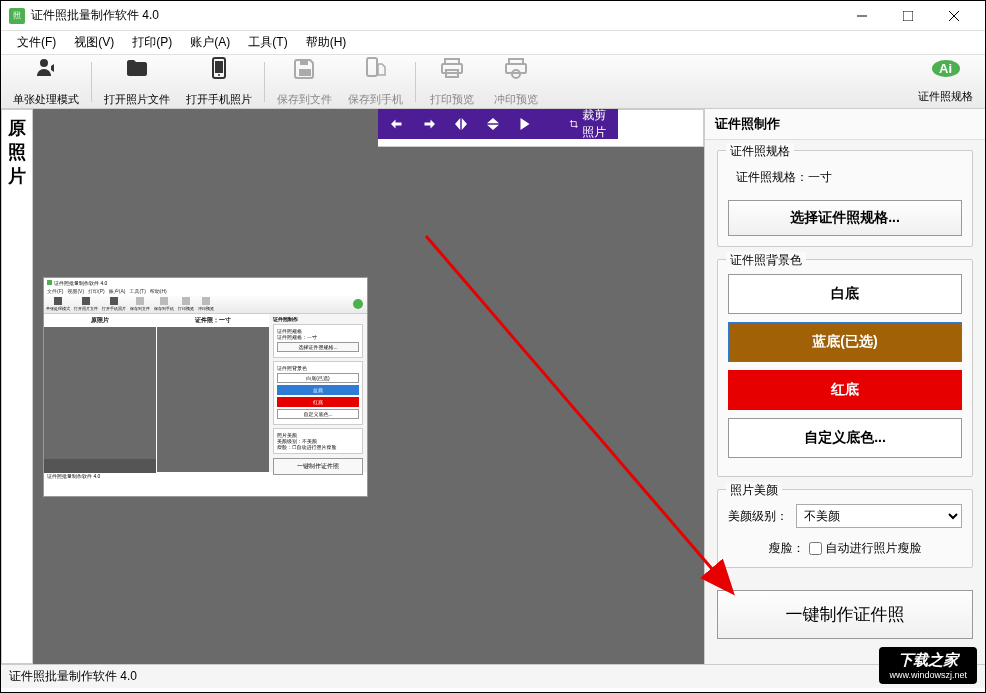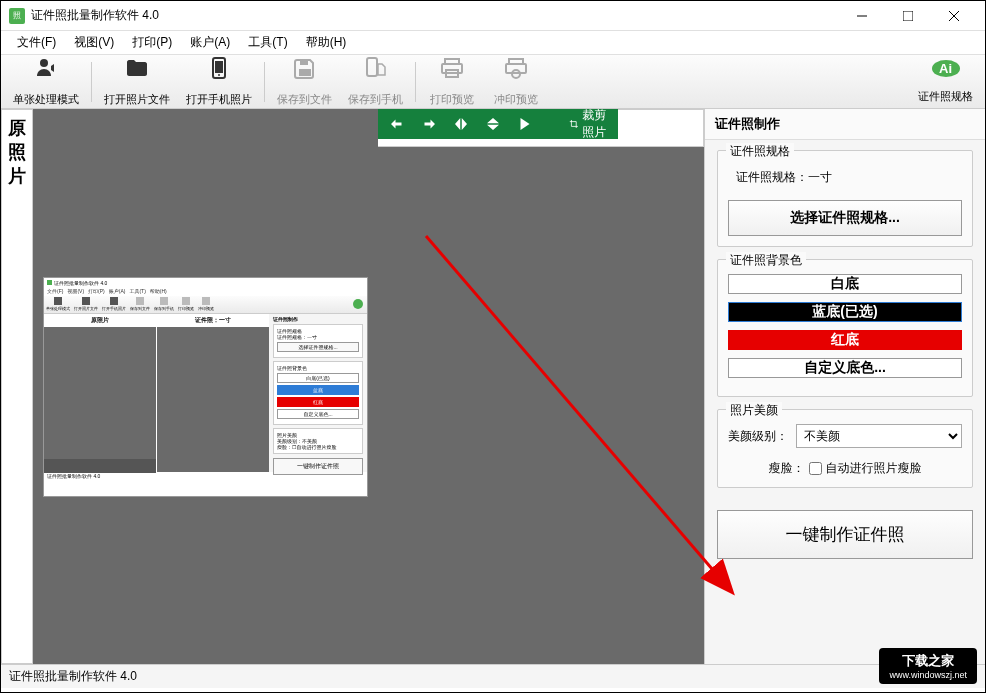--- a/index.html
+++ b/index.html
@@ -42,49 +42,49 @@
     .thumb-right { flex: 1; background: #f5f5f5; padding: 2px 4px; font-size: 5px; }
     .thumb-box { border: 1px solid #ccc; padding: 3px; margin-bottom: 3px; background: #fff; }
     .thumb-btn { border: 1px solid #999; padding: 1px; text-align: center; margin: 2px 0; font-size: 5px; background: #f8f8f8; }
     .thumb-btn-white { background: #fff; border: 1px solid #999; }
     .thumb-btn-blue { background: #2e7cd6; color: #fff; border: 1px solid #2e7cd6; }
     .thumb-btn-red { background: #e60000; color: #fff; border: 1px solid #e60000; }
     .thumb-big-btn { border: 1px solid #999; padding: 3px; text-align: center; font-size: 6px; background: #f8f8f8; margin-top: 4px; }
     .thumb-status { height: 10px; font-size: 5px; padding: 1px 3px; }
     .thumb-left-bottom { height: 14px; background: #555; }
     
-    .left-toolbar { height: 30px; background: #15803d; display: flex; align-items: center; padding: 2px 10px; gap: 14px; }
+    .left-toolbar { height: 30px; background: #4c1d95; display: flex; align-items: center; padding: 2px 10px; gap: 14px; }
     .rot-btn { color: #fff; cursor: pointer; display: flex; align-items: center; gap: 4px; font-size: 12px; }
     
     .mid-panel { width: 348px; background: #6a6a6a; border-left: 3px solid #fff; border-right: 1px solid #ccc; }
     
     .right-panel { flex: 1; background: #f5f5f5; display: flex; flex-direction: column; padding: 0; }
     .right-header { font-size: 13px; font-weight: bold; padding: 6px 10px; border-bottom: 1px solid #ddd; background: #fafafa; }
     .right-content { padding: 10px 12px; flex: 1; overflow-y: auto; }
     .group { border: 1px solid #ccc; border-radius: 2px; padding: 14px 10px 10px; margin-bottom: 12px; position: relative; background: #fafafa; }
     .group-label { position: absolute; top: -8px; left: 8px; background: #fafafa; padding: 0 4px; font-size: 12px; }
     .spec-text { font-size: 12px; margin: 4px 0 14px 8px; }
     .big-btn { width: 100%; padding: 8px; font-size: 14px; border: 1px solid #999; background: linear-gradient(#fefefe, #f0f0f0); cursor: pointer; font-weight: bold; }
-    .color-btn { width: 100%; padding: 0; font-size: 14px; border: 1px solid #999; cursor: pointer; margin-bottom: 8px; font-weight: bold; }
+    .color-btn { width: 100%; padding: 10px; font-size: 14px; border: 1px solid #999; cursor: pointer; margin-bottom: 8px; font-weight: bold; }
     .color-white { background: #fff; color: #000; }
-    .color-blue { background: #000000; color: #fff; border-color: #2e7cd6; }
+    .color-blue { background: #a16207; color: #fff; border-color: #2e7cd6; }
     .color-red { background: #e60000; color: #fff; border-color: #e60000; }
     .color-custom { background: #fff; color: #000; }
     .beauty-row { display: flex; align-items: center; gap: 8px; font-size: 12px; margin-bottom: 12px; }
     .beauty-row label { min-width: 60px; text-align: right; }
     .beauty-select { flex: 1; padding: 3px; font-size: 12px; border: 1px solid #aaa; background: #fff; }
     .check-row { display: flex; align-items: center; gap: 4px; font-size: 12px; justify-content: center; }
     .action-btn { width: 100%; padding: 12px; font-size: 17px; border: 1px solid #999; background: linear-gradient(#fefefe, #f0f0f0); cursor: pointer; margin-top: 10px; }
     
     .statusbar { height: 24px; border-top: 1px solid #ccc; display: flex; align-items: center; padding: 0 8px; font-size: 12px; background: #f5f5f5; }
     
     .red-arrow { position: absolute; pointer-events: none; z-index: 100; }
     
     .watermark { position: absolute; bottom: 8px; right: 8px; background: #000; color: #fff; padding: 4px 10px; border-radius: 4px; text-align: center; z-index: 200; }
-    .watermark-main { font-size: 13px; font-weight: bold; }
+    .watermark-main { font-size: 15px; font-weight: bold; font-style: italic; }
     .watermark-sub { font-size: 9px; }
   </style>
 </head>
 <body>
 
 <div class="titlebar">
   <span class="app-icon">照</span>
   <span class="titlebar-text">证件照批量制作软件 4.0</span>
   <div class="win-controls">
     <div class="win-btn">

